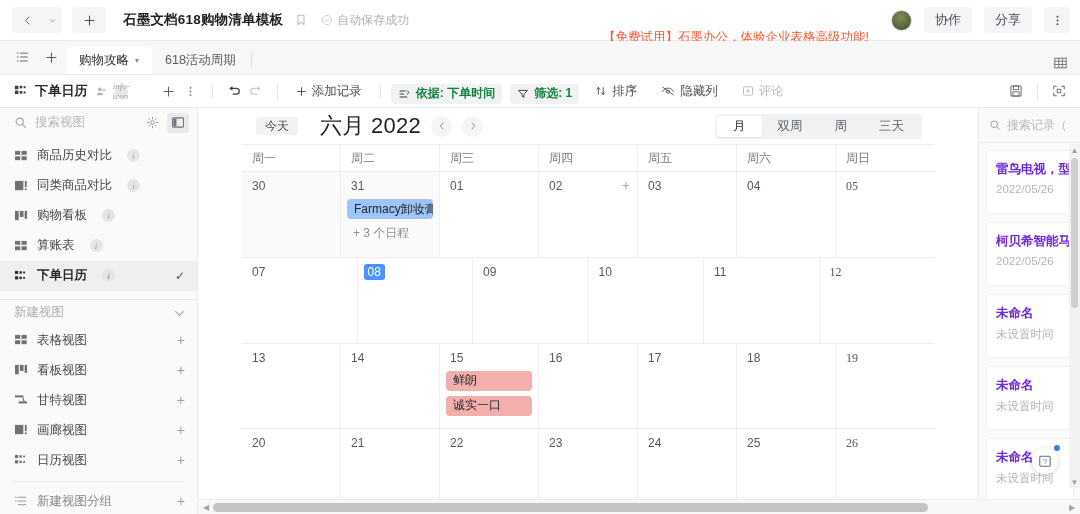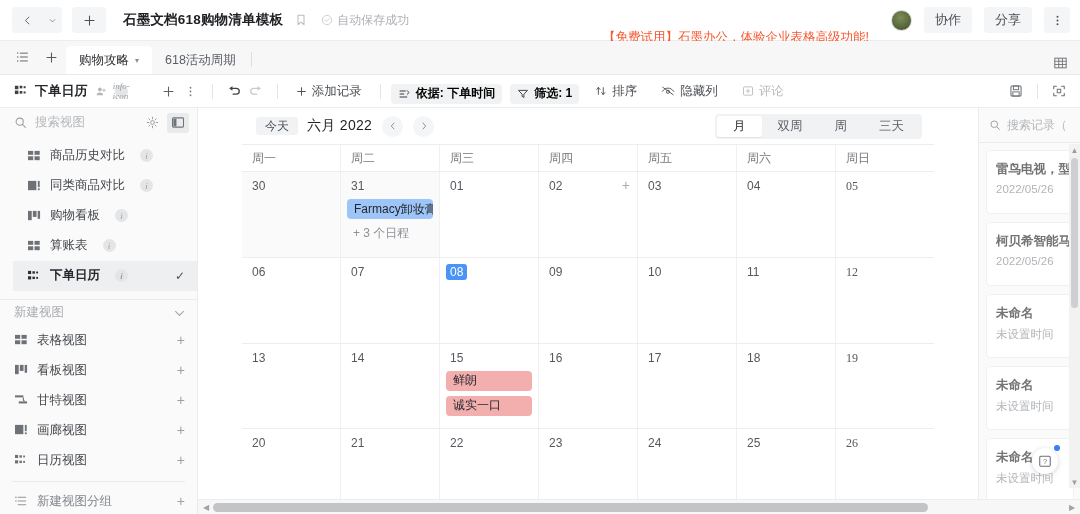--- a/index.html
+++ b/index.html
@@ -83,21 +83,21 @@
     width: 13px; height: 13px; border-radius: 50%; background: #e4e5e7; color: #9a9ea3;
     font-size: 9px; display: inline-flex; align-items: center; justify-content: center;
     font-style: italic; font-family: "Liberation Serif", serif;
   }
   .tb-gap { width: 30px; }
   .tb-ico { color: #5c6066; height: 24px; min-width: 22px; display: flex; align-items: center; justify-content: center; font-size: 15px; font-weight: 300;}
   .tb-sep { width: 1px; height: 15px; background: #e4e5e7; margin: 0 10px; }
   .tb-item { height: 24px; display: flex; align-items: center; gap: 5px; padding: 0 8px; border-radius: 4px;
     color: #4a4d52; font-size: 12.5px; white-space: nowrap;}
   .tb-item.muted { color: #b8babe; }
-  .tb-item.chip { background: #f1f2f3; font-weight: bold; color: #000000; }
+  .tb-item.chip { background: #f1f2f3; font-weight: bold; color: #15803d; }
   .undo { color: #3f4348; font-size: 14px; }
   .redo { color: #c8cacd; font-size: 14px; }
 
   
   .body { flex: 1 1 auto; display: flex; min-height: 0; gap: 44px; }
 
   
   .sidebar {
     width: 198px; flex: 0 0 198px; background: #fafafa; border-right: 1px solid #ebebec;
     display: flex; flex-direction: column; min-height: 0;
@@ -105,21 +105,21 @@
   .sb-search {
     height: 35px; display: flex; align-items: center; padding: 0 8px 0 14px; gap: 8px;
   }
   .sb-search .ph { color: #b4b7bb; font-size: 12.5px; flex: 1; }
   .sb-search .ic { color: #9b9ea3; display: flex; align-items: center;}
   .sb-search .gear { color: #9b9ea3; display:flex; }
   .sb-panel-btn {
     width: 22px; height: 20px; border-radius: 3px; background: #e9eaeb;
     display: flex; align-items: center; justify-content: center;
   }
-  .sb-list { padding-top: 3px; margin-left: 13px; }
+  .sb-list { padding-top: 3px; }
   .sb-item {
     height: 30px; display: flex; align-items: center; padding: 0 12px 0 14px; gap: 9px;
     color: #44474c; font-size: 12.5px; cursor: default;
   }
   .sb-item.active { background: #eeeff0; font-weight: bold; color: #26282c; }
   .sb-item .vic { width: 14px; display:flex; align-items:center; justify-content:center; color: #6e7277; }
   .sb-item.active .vic { color: #2b2d30; }
   .sb-item .lbl { white-space: nowrap; }
   .sb-item .check { margin-left: auto; color: #4b4e53; font-size: 12px; }
   .sb-divider { height: 1px; background: #ebebec; margin: 8px 0 0 0; }
@@ -131,21 +131,21 @@
   .sb-add { margin-left: auto; color: #9da0a5; font-size: 14px; font-weight: 300; }
   .sb-bottom-div { height: 1px; background: #ebebec; margin: 6px 12px; }
 
   
   .cal { flex: 1 1 auto; display: flex; flex-direction: column; min-width: 0; background: #fff;}
   .cal-head { height: 36px; flex: 0 0 36px; display: flex; align-items: center; padding: 0 12px 0 14px; }
   .today-btn {
     height: 18px; padding: 0 9px; background: #f1f2f3; border-radius: 3px; color: #4d5157;
     display: flex; align-items: center; font-size: 12px;
   }
-  .cal-title { font-size: 14px; color: #1f2023; margin-left: 9px; letter-spacing: .3px; text-align: right; }
+  .cal-title { font-size: 22px; color: #1f2023; margin-left: 22px; letter-spacing: .3px; text-align: right; }
   .arrow-btn {
     width: 21px; height: 21px; border-radius: 50%; background: #f4f5f6; color: #7e8288;
     display: flex; align-items: center; justify-content: center; font-size: 10px; margin-left: 10px;
   }
   .seg {
     margin-left: auto; display: flex; background: #f1f2f3; border-radius: 4px; padding: 2px; height: 25px;
   }
   .seg div { padding: 0 16px; display: flex; align-items: center; border-radius: 3px; color: #5c6066; font-size: 12.5px;}
   .seg div.on { background: #fff; color: #25272b; box-shadow: 0 1px 1px rgba(0,0,0,.06); }
 
@@ -182,21 +182,21 @@
     display: flex; flex-direction: column; min-height: 0; position: relative;
   }
   .rec-search { height: 35px; display: flex; align-items: center; gap: 6px; padding: 0 6px 0 10px;
     border-bottom: 1px solid #ececed; }
   .rec-search .ph { color: #b4b7bb; font-size: 12px; white-space: nowrap; overflow: hidden; }
   .rec-list { flex: 1 1 auto; padding: 8px 7px 0 8px; overflow: hidden; }
   .rec-card {
     background: #fff; border-radius: 4px; padding: 9px 0 9px 9px; margin-bottom: 10px; height: 62px;
     box-shadow: 0 0 0 1px #f0f0f1;
   }
-  .rec-title { font-size: 12.5px; color: #737373; font-weight: bold; white-space: nowrap; overflow: hidden; line-height: 18px;}
+  .rec-title { font-size: 12.5px; color: #6d28d9; font-weight: bold; white-space: nowrap; overflow: hidden; line-height: 18px;}
   .rec-sub { font-size: 11.5px; color: #b1b4b8; margin-top: 5px; white-space: nowrap; }
   .rec-scroll {
     position: absolute; right: 0px; top: 36px; bottom: 26px; width: 11px; background: #f2f2f3;
     display: flex; flex-direction: column; align-items: center;
   }
   .rec-scroll .arr { color: #9a9da2; font-size: 8px; height: 12px; display: flex; align-items: center;}
   .rec-thumb { width: 7px; flex: 0 0 150px; background: #cdcfd1; border-radius: 4px; margin-top: 2px;}
 
   
   .hscroll {
@@ -664,23 +664,20 @@
             <div class="day cur">
               <div class="daynum">04</div>
             </div>
             <div class="day cur">
               <div class="daynum">05</div>
             </div>
           </div>
 
           <div class="wk">
             <div class="day cur">
-              <div class="daynum">06</div>
-            </div>
-            <div class="day cur">
               <div class="daynum">07</div>
             </div>
             <div class="day cur">
               <div class="daynum today">08</div>
             </div>
             <div class="day cur">
               <div class="daynum">09</div>
             </div>
             <div class="day cur">
               <div class="daynum">10</div>

